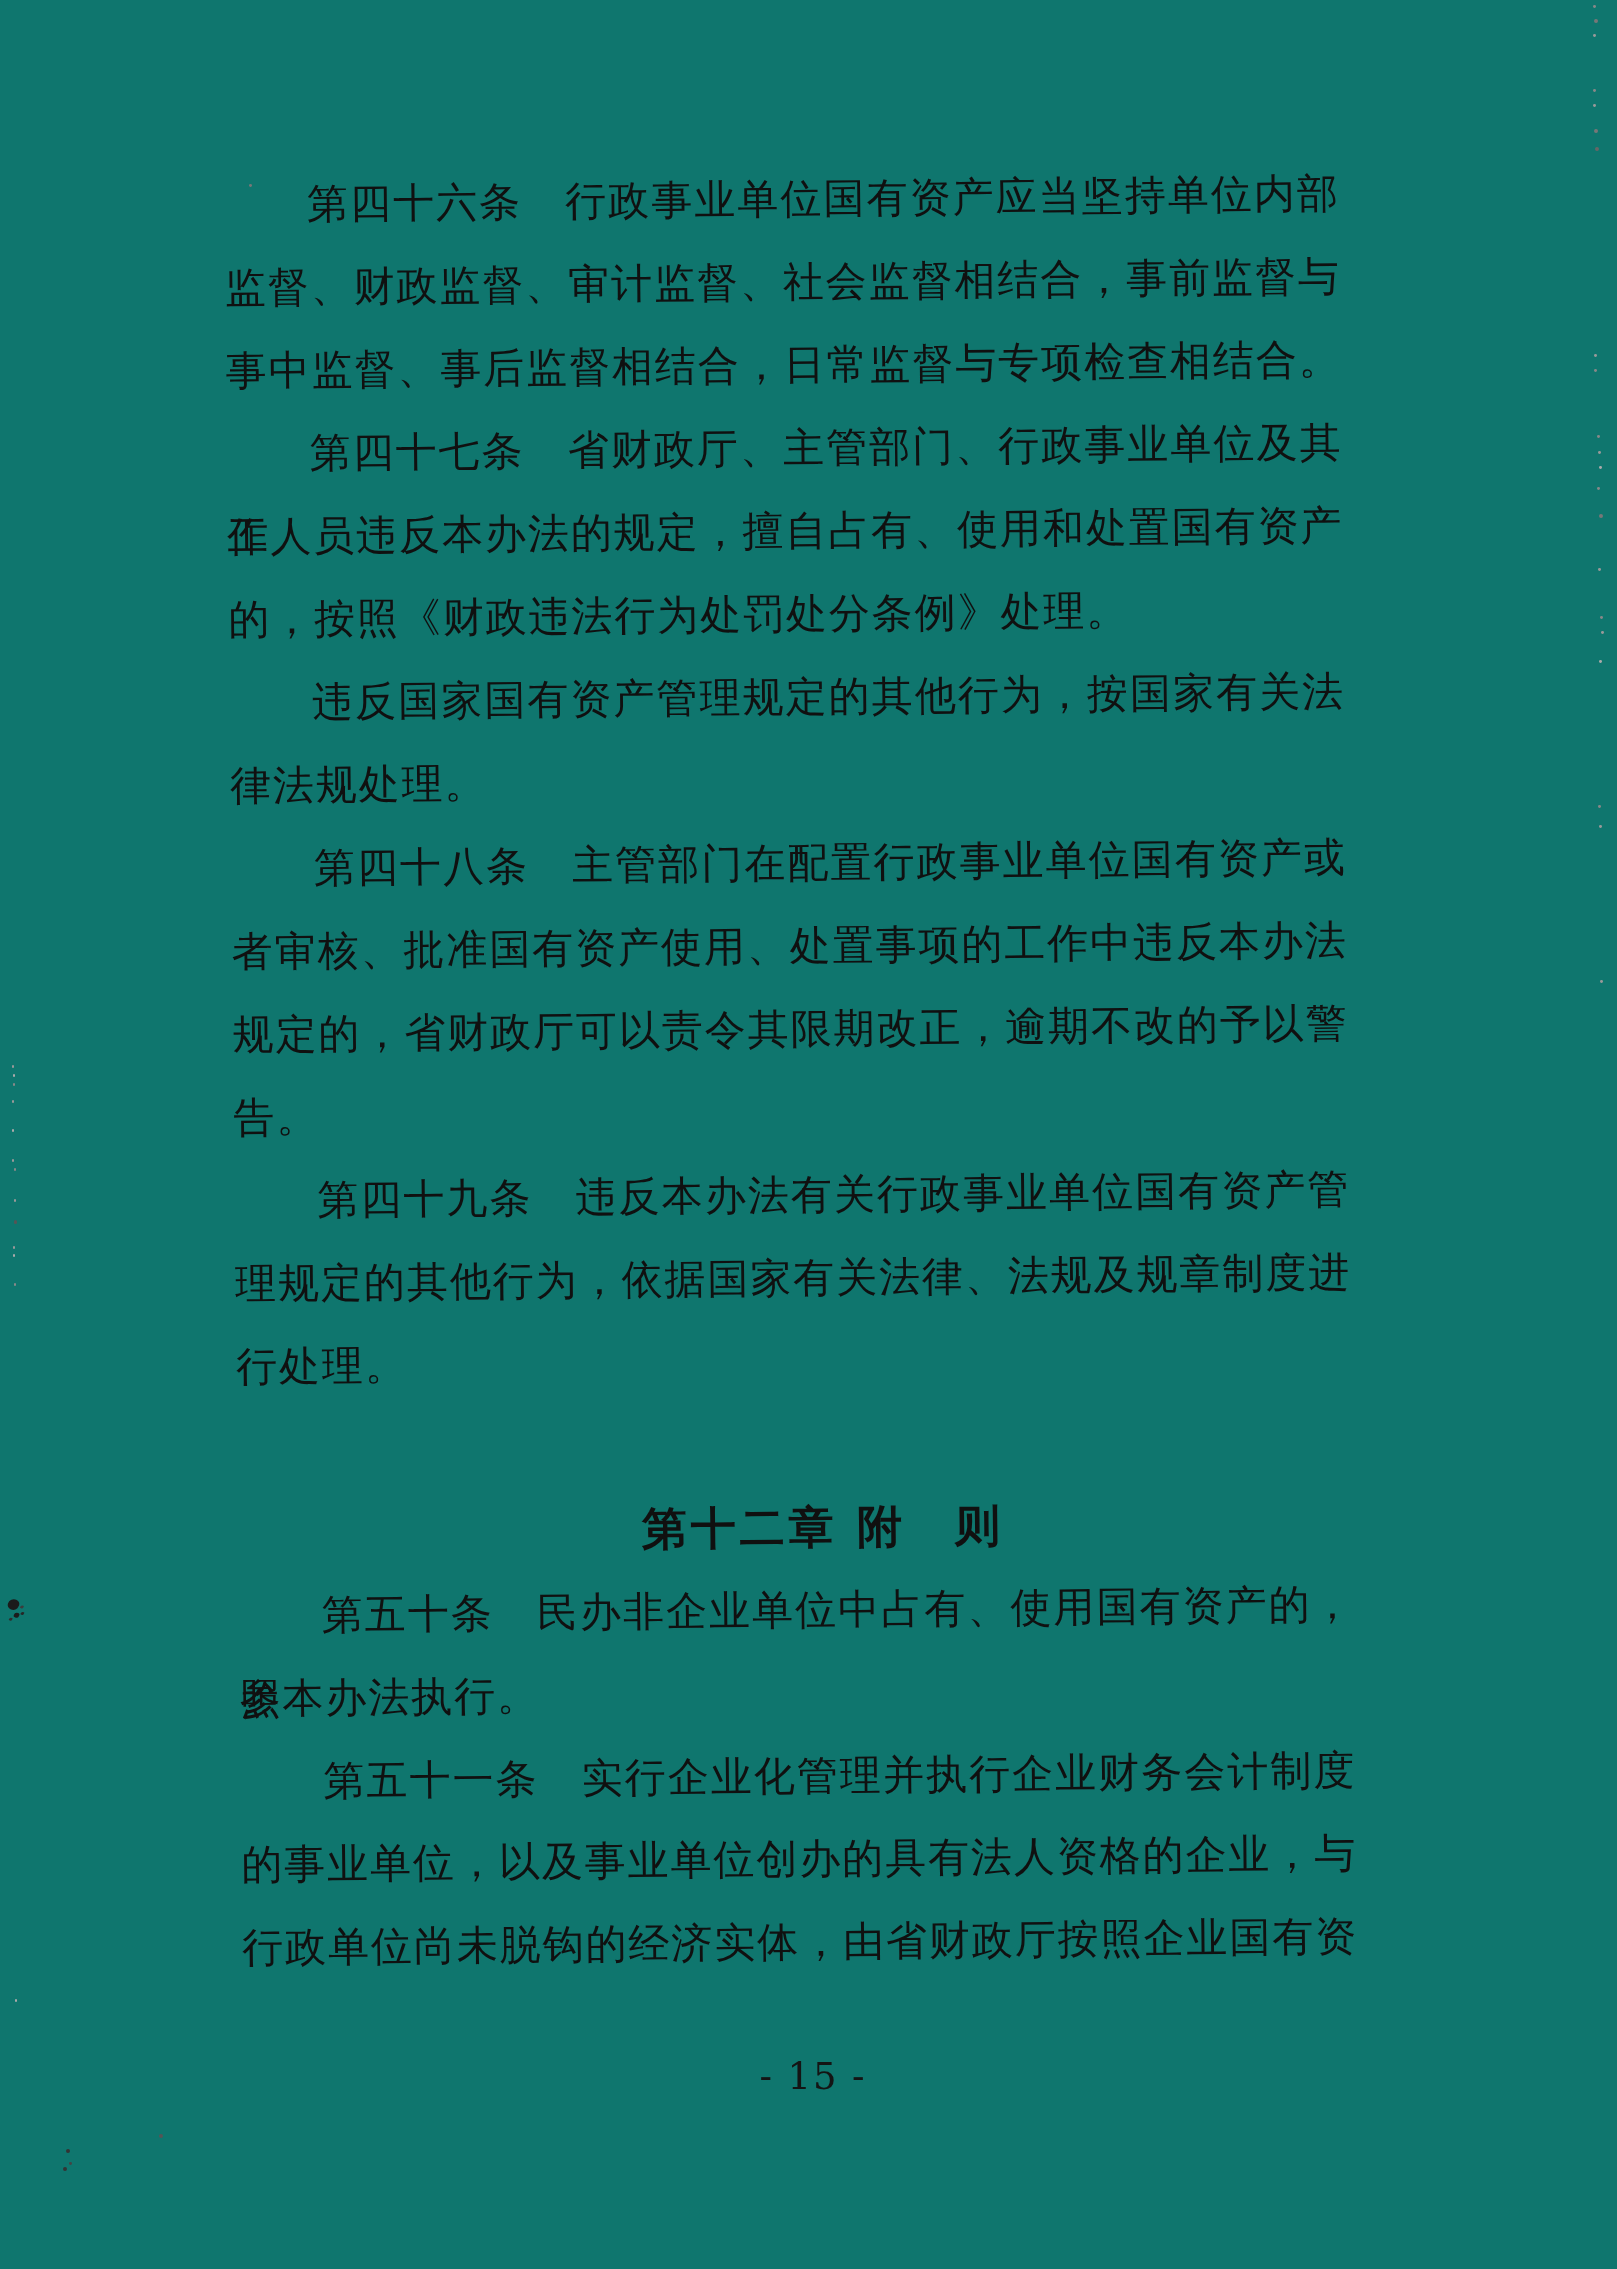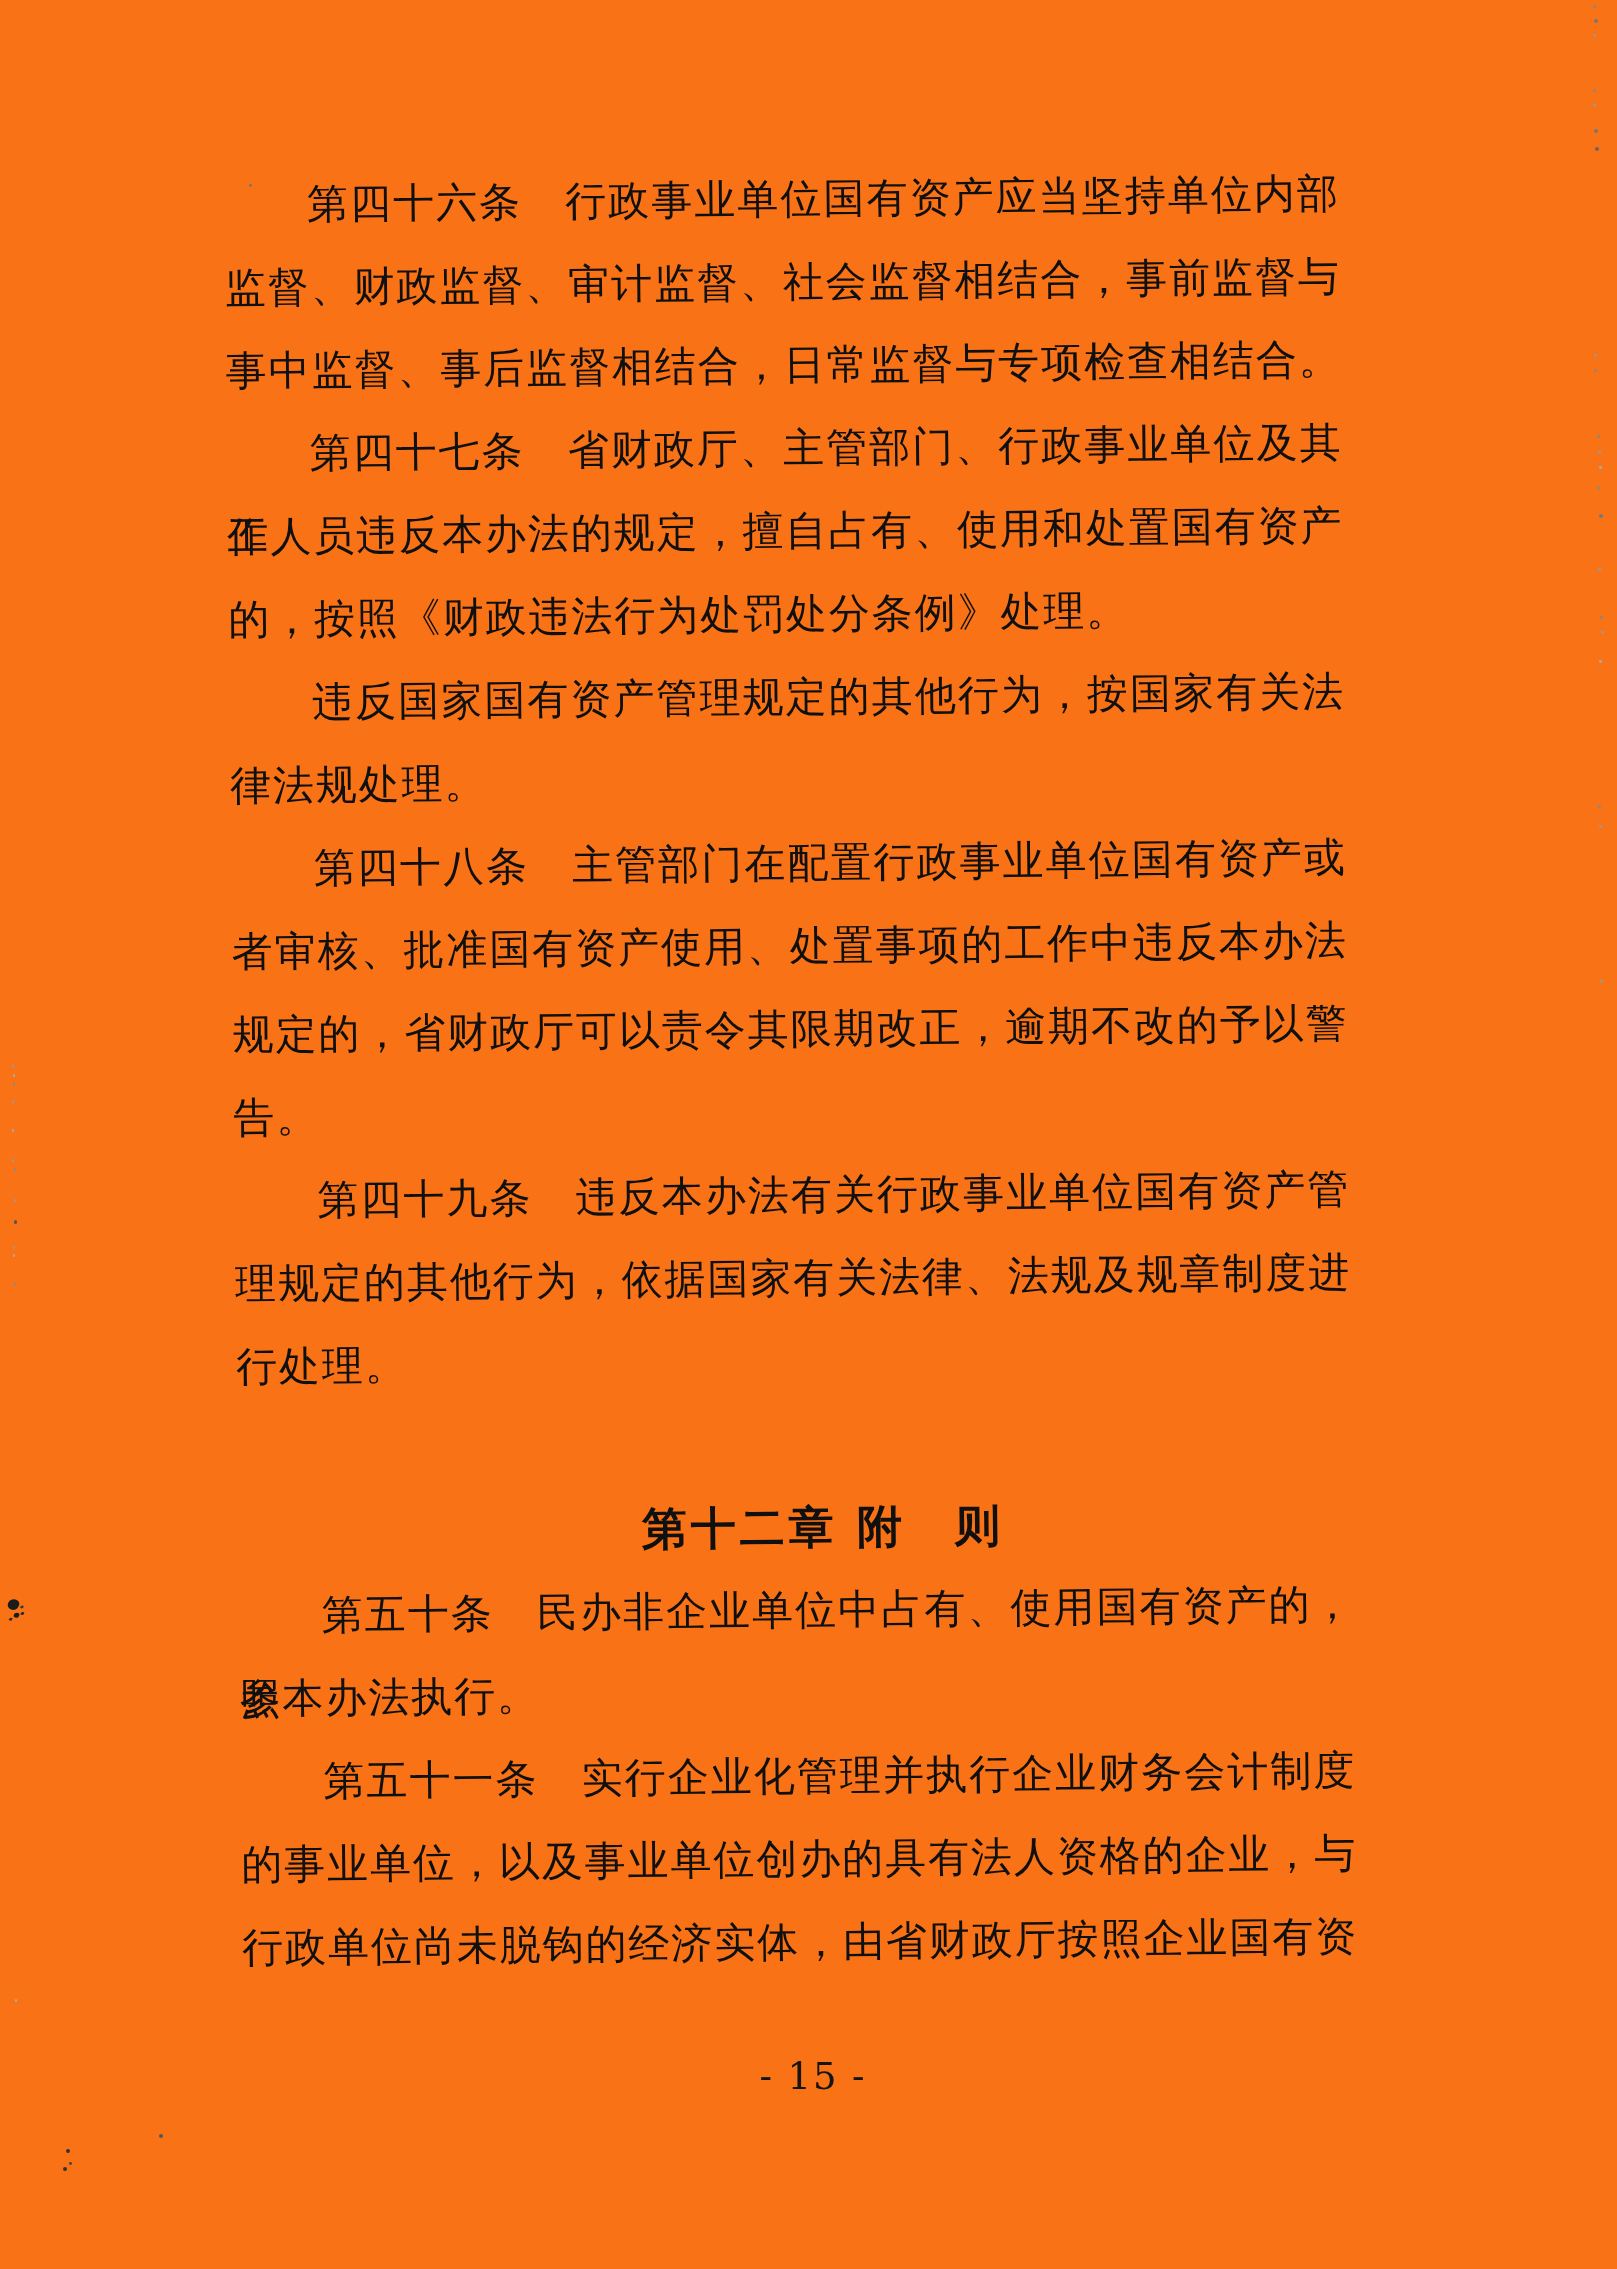--- a/index.html
+++ b/index.html
@@ -1,20 +1,20 @@
 <!DOCTYPE html>
 <html lang="zh"><head>
 <meta charset="utf-8">
 <style>
   html, body { margin: 0; padding: 0; background: #ffffff; }
   .page {
     position: relative;
     width: 1618px;
     height: 2270px;
-    background: #f97316;
+    background: #0f766e;
     overflow: hidden;
     font-family: "DejaVu Serif", "Liberation Serif", serif;
     color: #101010;
   }
   .content {
     position: absolute;
     left: 233px;
     top: 158px;
     width: 1116px;
     transform: rotate(-0.6deg);

